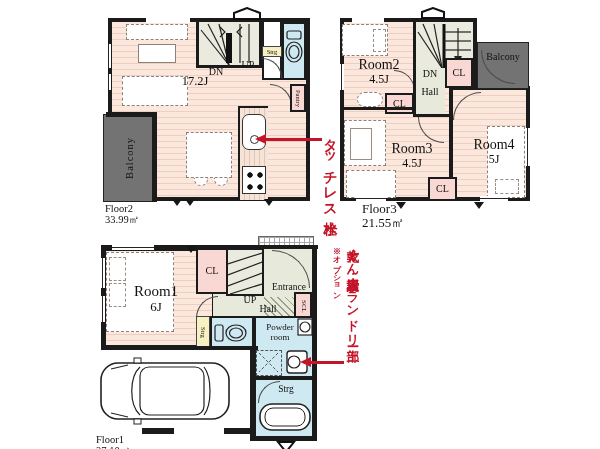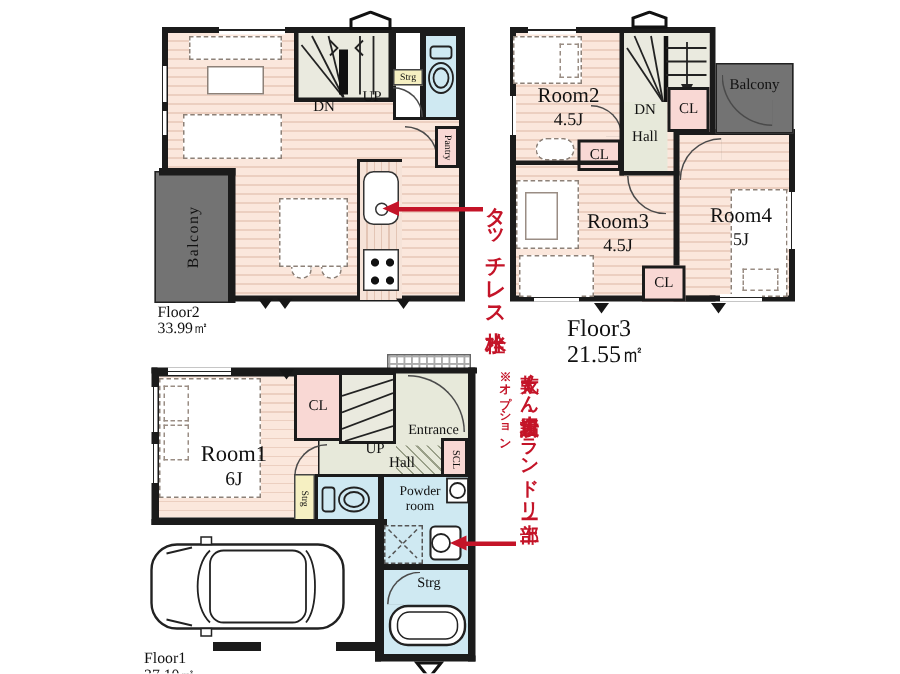--- a/index.html
+++ b/index.html
@@ -109,20 +109,21 @@
       <ellipse class="ln" cx="10" cy="24" rx="5" ry="6.5" fill="#fff"></ellipse>
     </svg>
   </div>
 
   <div class="abs arc arc-tr z2" style="left:270px;top:84px;width:22px;height:22px;"></div>
   <div class="abs pinkr z2" style="left:290px;top:84px;width:16px;height:28px;">
     <span class="lbl vlat" style="font-size:6.5px;">Pantry</span>
   </div>
 
   <div class="abs lbl z5" style="left:128px;top:74px;width:134px;">
+    <div style="font-size:12.5px;">17.2J</div>
   </div>
 
   <div class="abs counter z2" style="left:238px;top:106px;width:30px;height:94px;"></div>
   <div class="abs sink z3" style="left:242px;top:114px;width:24px;height:36px;"></div>
   <div class="abs stove z3" style="left:242px;top:166px;width:24px;height:28px;"></div>
 
   <div class="abs dashbox z2" style="left:126px;top:24px;width:62px;height:16px;"></div>
   <div class="abs solidbox z2" style="left:138px;top:44px;width:38px;height:19px;"></div>
   <div class="abs dashbox z2" style="left:122px;top:76px;width:66px;height:30px;"></div>
   <div class="abs dashbox z2" style="left:186px;top:132px;width:46px;height:46px;"></div>
@@ -217,21 +218,21 @@
 
   <div class="abs win-h z4" style="left:352px;top:17px;width:32px;height:6px;"></div>
   <div class="abs win-v z4" style="left:339px;top:64px;width:5px;height:26px;"></div>
   <div class="abs win-v z4" style="left:525px;top:128px;width:5px;height:38px;"></div>
   <div class="abs win-h z4" style="left:356px;top:196px;width:30px;height:5px;"></div>
   <div class="abs win-h z4" style="left:480px;top:196px;width:28px;height:5px;"></div>
 
   <div class="abs tri z5" style="left:396px;top:202px;"></div>
   <div class="abs tri z5" style="left:474px;top:202px;"></div>
 
-  <div class="abs z5" style="left:362px;top:212px;font-size:16px;line-height:1.05;margin-left:16px;">
+  <div class="abs z5" style="left:362px;top:202px;font-size:13px;line-height:1.05;">
     <div>Floor3</div>
     <div>21.55㎡</div>
   </div>
 
   <div class="abs porch z0" style="left:258px;top:236px;width:56px;height:14px;"></div>
 
   <svg class="abs z0" style="left:98px;top:356px" width="134" height="70" viewBox="0 0 134 70">
     <rect x="3" y="7" width="128" height="56" rx="17" fill="#fff" stroke="#222" stroke-width="1.6"></rect>
     <rect x="42" y="11" width="64" height="48" rx="9" fill="none" stroke="#222" stroke-width="1.2"></rect>
     <path d="M42 11 C 31 21 31 49 42 59" fill="none" stroke="#222" stroke-width="1.2"></path>
@@ -311,21 +312,21 @@
   <div class="abs blk z3" style="left:101px;top:245px;width:4px;height:105px;"></div>
   <div class="abs blk z3" style="left:101px;top:346px;width:157px;height:4px;"></div>
   <div class="abs blk z3" style="left:312px;top:245px;width:5px;height:196px;"></div>
   <div class="abs blk z3" style="left:250px;top:348px;width:4px;height:93px;"></div>
   <div class="abs blk z3" style="left:250px;top:437px;width:67px;height:4px;"></div>
 
   <div class="abs dashbox z2" style="left:106px;top:252px;width:68px;height:80px;">
     <div class="pillow" style="left:2px;top:4px;width:15px;height:22px;"></div>
     <div class="pillow" style="left:2px;top:30px;width:15px;height:22px;"></div>
   </div>
-  <div class="abs lbl z5" style="left:120px;top:283px;width:72px;margin-top:12px;">
+  <div class="abs lbl z5" style="left:120px;top:283px;width:72px;">
     <div style="font-size:15px;">Room1</div>
     <div style="font-size:13px;">6J</div>
   </div>
 
   <div class="abs win-h z4" style="left:112px;top:245px;width:42px;height:5px;"></div>
   <div class="abs win-v z4" style="left:100px;top:258px;width:5px;height:30px;"></div>
   <div class="abs win-v z4" style="left:100px;top:296px;width:5px;height:26px;"></div>
   <div class="abs tri z5" style="left:186px;top:246px;"></div>
   <svg class="abs z5" style="left:276px;top:440px" width="20" height="14">
       <polygon points="2,2 18,2 10,12" fill="#fff" stroke="#111" stroke-width="2"></polygon>

